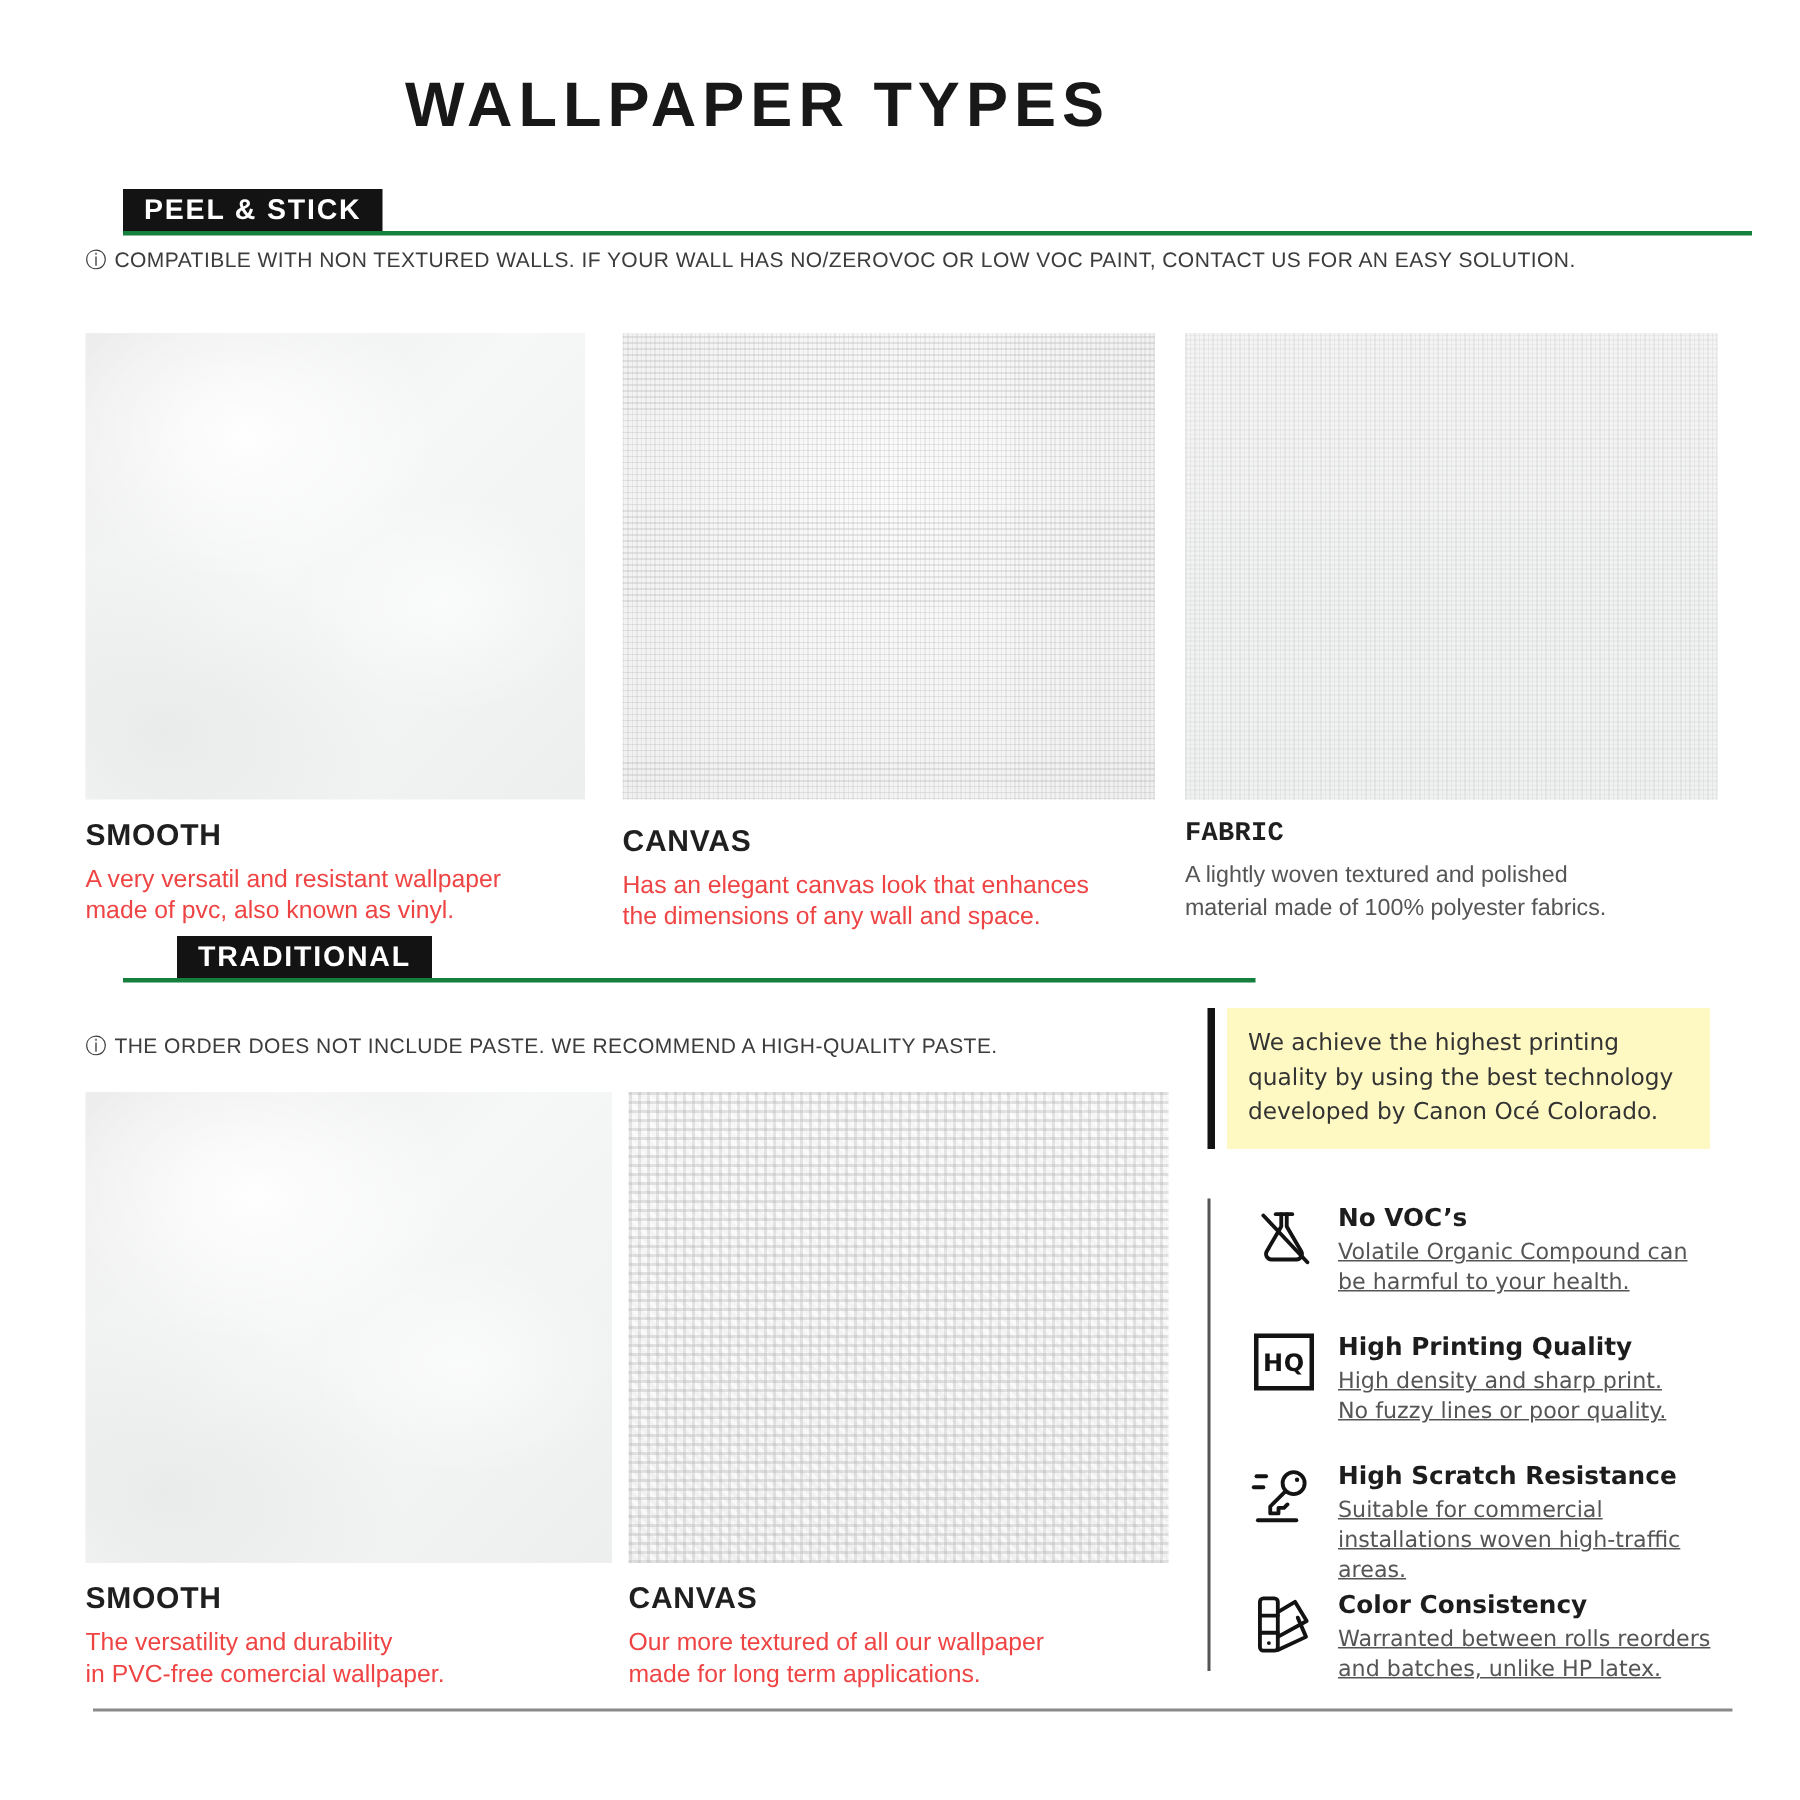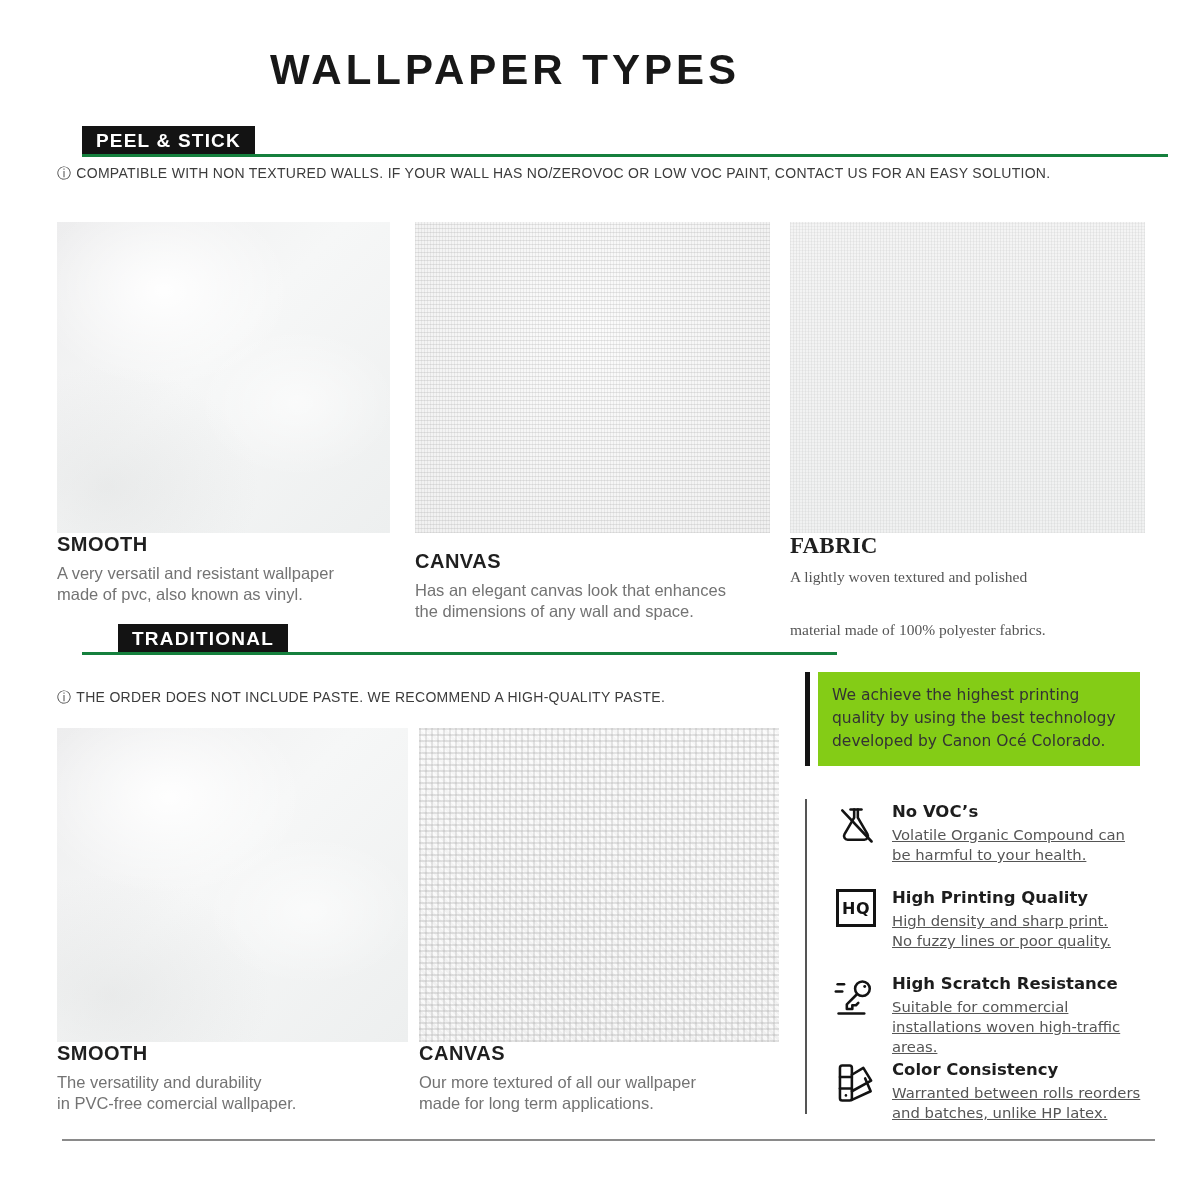--- a/index.html
+++ b/index.html
@@ -13,24 +13,24 @@
   .sec-header{position:absolute;border-bottom:3px solid #15803d;height:28px;margin-left:25px;}
   .sec-label{display:inline-block;background:#131313;color:#ffffff;font-size:19px;font-weight:bold;
              letter-spacing:1.2px;padding:4px 14px 3px;height:28px;box-sizing:border-box;line-height:21px;}
 
   .note{position:absolute;display:flex;gap:5px;font-size:14px;letter-spacing:0.3px;color:#3c3c3c;line-height:19px;}
   .note-icon{flex:0 0 auto;font-size:14px;line-height:19px;color:#3c3c3c;}
   .note-lines{display:flex;flex-direction:row;}
 
   .cell{position:absolute;}
   .swatch{width:100%;}
-  .cap-title{font-size:20px;font-weight:bold;letter-spacing:0.5px;color:#1f1f1f;}
-  .cap-desc{margin-top:7px;font-size:16.5px;color:#737373;line-height:21px;display:flex;flex-direction:column;}
-  .font-round .cap-title{font-family:Liberation Serif, serif;font-size:23px;letter-spacing:0.2px;}
-  .font-round .cap-desc{font-family:Liberation Serif, serif;font-size:15.5px;color:#555555;line-height:22px;gap:31px;}
+  .cap-title{margin-top:13px;font-size:20px;font-weight:bold;letter-spacing:0.5px;color:#1f1f1f;}
+  .cap-desc{margin-top:7px;font-size:16.5px;color:#ef4444;line-height:21px;display:flex;flex-direction:column;}
+  .font-round .cap-title{font-family:Liberation Mono, monospace;font-size:18px;letter-spacing:0.2px;}
+  .font-round .cap-desc{font-family:Liberation Sans, sans-serif;font-size:15.5px;color:#555555;line-height:22px;}
 
   
   .tex-smooth{
     background:
       radial-gradient(ellipse 55% 45% at 32% 22%, rgba(255,255,255,0.95), rgba(255,255,255,0) 70%),
       radial-gradient(ellipse 50% 40% at 72% 58%, rgba(255,255,255,0.6), rgba(255,255,255,0) 60%),
       radial-gradient(ellipse 65% 55% at 15% 85%, rgba(214,216,216,0.4), rgba(255,255,255,0) 70%),
       linear-gradient(135deg,#ededee 0%,#f6f7f7 45%,#edefef 100%);
   }
   .tex-canvas-fine{
@@ -48,21 +48,21 @@
   .tex-canvas-coarse{
     background:
       repeating-linear-gradient(0deg, rgba(170,170,170,0.30) 0 2px, rgba(255,255,255,0) 2px 6px),
       repeating-linear-gradient(90deg, rgba(178,178,178,0.30) 0 2px, rgba(255,255,255,0) 2px 6px),
       repeating-linear-gradient(45deg, rgba(255,255,255,0.55) 0 3px, rgba(255,255,255,0) 3px 6px),
       linear-gradient(180deg,#f6f6f6,#f0f0f0);
   }
 
   .quote{position:absolute;left:805px;top:672px;width:335px;border-left:5px solid #131313;
          padding-left:8px;box-sizing:border-box;}
-  .quote-inner{background:#84cc16;padding:12px 14px 13px;font-family:"DejaVu Sans",sans-serif;
+  .quote-inner{background:#fef9c3;padding:12px 14px 13px;font-family:"DejaVu Sans",sans-serif;
                font-size:15.5px;line-height:23px;color:#333333;display:flex;flex-direction:column;}
 
   .features{position:absolute;left:805px;top:799px;width:345px;height:315px;border-left:2px solid #555;}
   .feature{position:absolute;left:0;width:345px;}
   .f-icon{position:absolute;left:26px;top:2px;width:46px;display:flex;justify-content:center;}
   .f-text{position:absolute;left:85px;top:0;width:258px;}
   .f-title{font-family:"DejaVu Sans",sans-serif;font-weight:bold;font-size:16.5px;color:#1d1d1d;line-height:21px;}
   .f-desc{font-family:"DejaVu Sans",sans-serif;font-size:14.8px;color:#555555;line-height:20px;
           margin-top:3px;display:flex;flex-direction:column;text-decoration:underline;}
   .hq-box{width:40px;height:38px;border:3px solid #131313;border-radius:0;display:flex;align-items:center;

